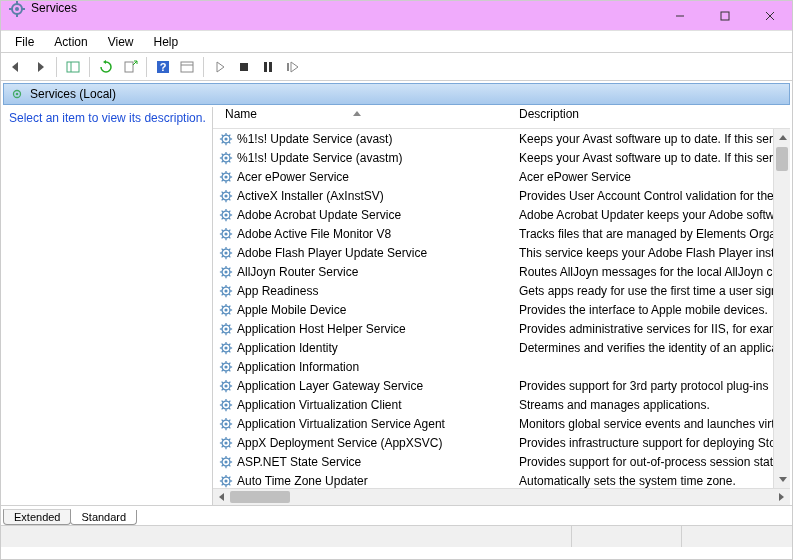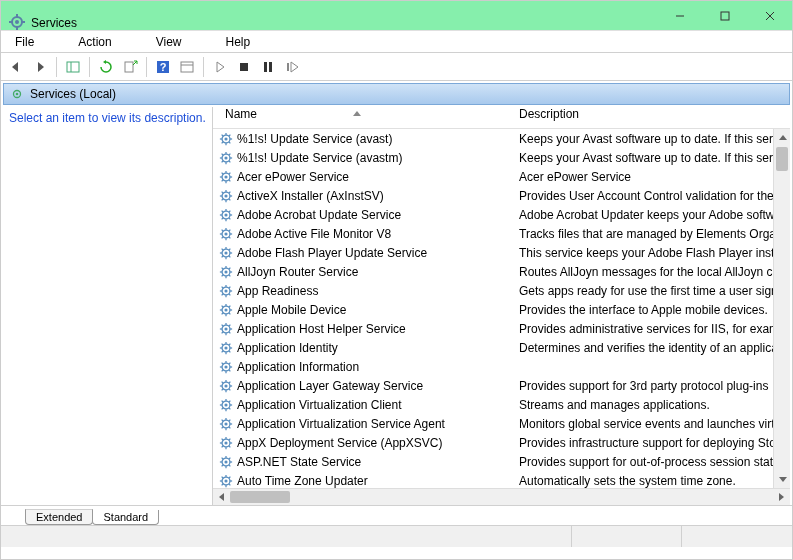--- a/index.html
+++ b/index.html
@@ -10,43 +10,42 @@
     background: #fff;
     color: #000;
     width: 793px;
     height: 560px;
     overflow: hidden;
     border: 1px solid #ccc;
   }
   .titlebar {
     height: 30px;
     display: flex;
-    align-items: flex-end;
+    align-items: flex-start;
     border-bottom: 1px solid #e0e0e0;
-    background: #86efac;
+    background: #f0abfc;
   }
   .titlebar .app-icon {
     width: 16px; height: 16px;
     margin: 0 6px 0 8px;
   }
   .titlebar .title { flex: 1; font-size: 12px; }
   .win-controls { display: flex; }
   .win-btn {
     width: 45px; height: 29px;
     display: flex; align-items: center; justify-content: center;
     color: #333;
   }
   .win-btn svg { width: 10px; height: 10px; }
   .menubar {
     height: 22px;
     display: flex;
     align-items: center;
     padding: 0 4px;
     border-bottom: 1px solid #d0d0d0;
-    gap: 24px;
   }
   .menubar .menu-item {
     padding: 2px 10px;
     font-size: 12px;
   }
   .toolbar {
     height: 28px;
     display: flex;
     align-items: center;
     padding: 0 4px;
@@ -177,21 +176,21 @@
   .hscroll .track { flex:1; position:relative; height:100%; }
   .hscroll .thumb {
     position:absolute; top:2px; bottom:2px;
     left:0; width:60px;
     background:#c0c0c0; border-radius:2px;
   }
   .tabs {
     height: 20px;
     display: flex;
     align-items: flex-end;
-    padding-left: 24px;
+    padding-left: 2px;
     border-top: 1px solid #d0d0d0;
     background: #fff;
   }
   .tab {
     padding: 1px 10px;
     font-size: 11px;
     border: 1px solid #999;
     border-top: none;
     border-bottom-left-radius: 4px;
     border-bottom-right-radius: 4px;

